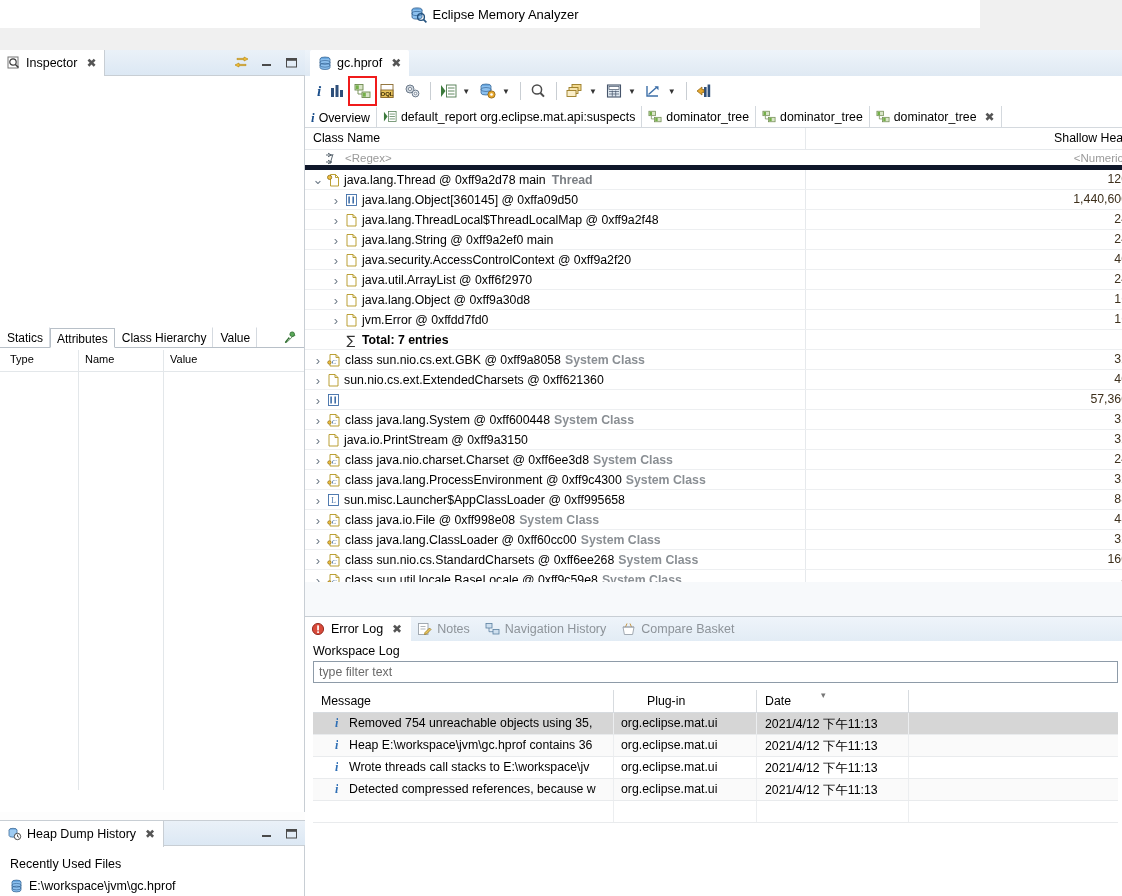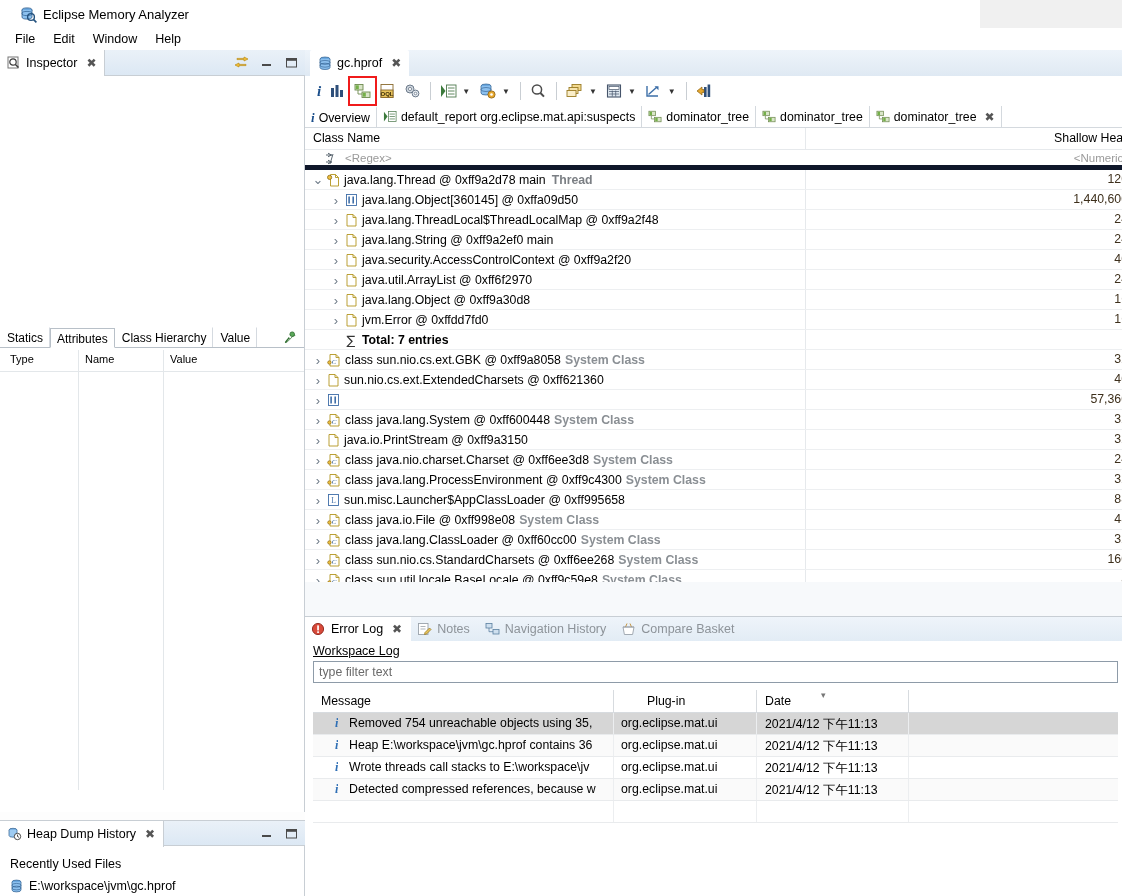--- a/index.html
+++ b/index.html
@@ -10,21 +10,21 @@
     font-family: "Liberation Sans", sans-serif;
     font-size: 12px;
     color: #000000;
     overflow: hidden;
   }
   .app { position: relative; width: 1122px; height: 896px; background:#f0f0f0; }
 
   
   .titlebar {
     position: absolute; left:0; top:0; width:980px; height:28px;
-    background:#ffffff; display:flex; align-items:center; padding-left:20px;
+    background:#ffffff; display:flex; align-items:center; padding-left:8px;justify-content:center;
   }
   .titlebar .title { font-size:13px; margin-left:6px; color:#000; }
 
   
   .menubar {
     position:absolute; left:0; top:28px; width:1122px; height:22px;
     background:#ffffff; display:flex; align-items:center; padding-left:6px;
   }
   .menubar .mi { font-size:12.5px; padding:2px 9px; color:#000; cursor:default; }
   .closeglyph { font-size:12px; color:#555; margin-left:4px; }
@@ -156,21 +156,21 @@
   .errlog { position:absolute; left:0; top:566px; width:817px; height:330px; background:#ffffff; }
   .el-tabstrip {
     position:relative; width:817px; height:25px;
     background:linear-gradient(#eef4fa,#e2ecf5);
     border-top:1px solid #c8ced4;
     display:flex; align-items:center;
   }
   .el-tab { display:flex; align-items:center; gap:5px; padding:0 9px 0 6px; font-size:12.5px; height:25px; }
   .el-tab.active { background:#ffffff; }
   .el-tab.dim { color:#8d9399; }
-  .el-title { position:absolute; left:8px; top:28px; font-size:12.5px;text-decoration:underline; }
+  .el-title { position:absolute; left:8px; top:28px; font-size:12.5px; }
   .el-filter {
     position:absolute; left:8px; top:45px; width:805px; height:22px;
     border:1px solid #8e9ba8; background:#ffffff; font-size:12.3px; color:#6a6a6a;
     padding:3px 5px;
   }
   .el-head { position:absolute; left:8px; top:74px; width:805px; height:23px; border-bottom:1px solid #d7dbdf; background:#ffffff; }
   .el-th { position:absolute; top:4px; font-size:12.3px; }
   .el-vsep { position:absolute; top:0; width:1px; height:23px; background:#d7dbdf; }
   .el-row { position:absolute; left:8px; width:805px; height:22px; }
   .el-row .c { position:absolute; top:3px; font-size:12.3px; overflow:hidden; white-space:nowrap; }
@@ -191,26 +191,20 @@
         <ellipse cx="7" cy="4" rx="5" ry="2.1" fill="#6aa8e0" stroke="#2b5b8c" stroke-width="0.8"></ellipse>
         <path d="M2 4 v7 a5 2.1 0 0 0 10 0 V4" fill="#8cc0ee" stroke="#2b5b8c" stroke-width="0.8"></path>
         <ellipse cx="7" cy="7.5" rx="5" ry="2.1" fill="none" stroke="#2b5b8c" stroke-width="0.7"></ellipse>
         <circle cx="11" cy="11" r="3.4" fill="none" stroke="#24527e" stroke-width="1.4"></circle>
         <line x1="13.4" y1="13.4" x2="16.4" y2="16.4" stroke="#24527e" stroke-width="1.6"></line>
       </svg>
     </span>
     <span class="title">Eclipse Memory Analyzer</span>
   </div>
 
-  <div class="menubar">
-    <span class="mi">File</span>
-    <span class="mi">Edit</span>
-    <span class="mi">Window</span>
-    <span class="mi">Help</span>
-  </div>
 
   <div class="leftcol">
 
     <div class="inspector-panel">
       <div class="insp-tabstrip">
         <div class="insp-tab">
           <span>
             <svg width="14" height="14" viewBox="0 0 14 14">
               <rect x="1" y="1" width="10" height="11" fill="#ffffff" stroke="#767676" stroke-width="1"></rect>
               <circle cx="6" cy="6" r="3.2" fill="none" stroke="#3a3a3a" stroke-width="1.2"></circle>

